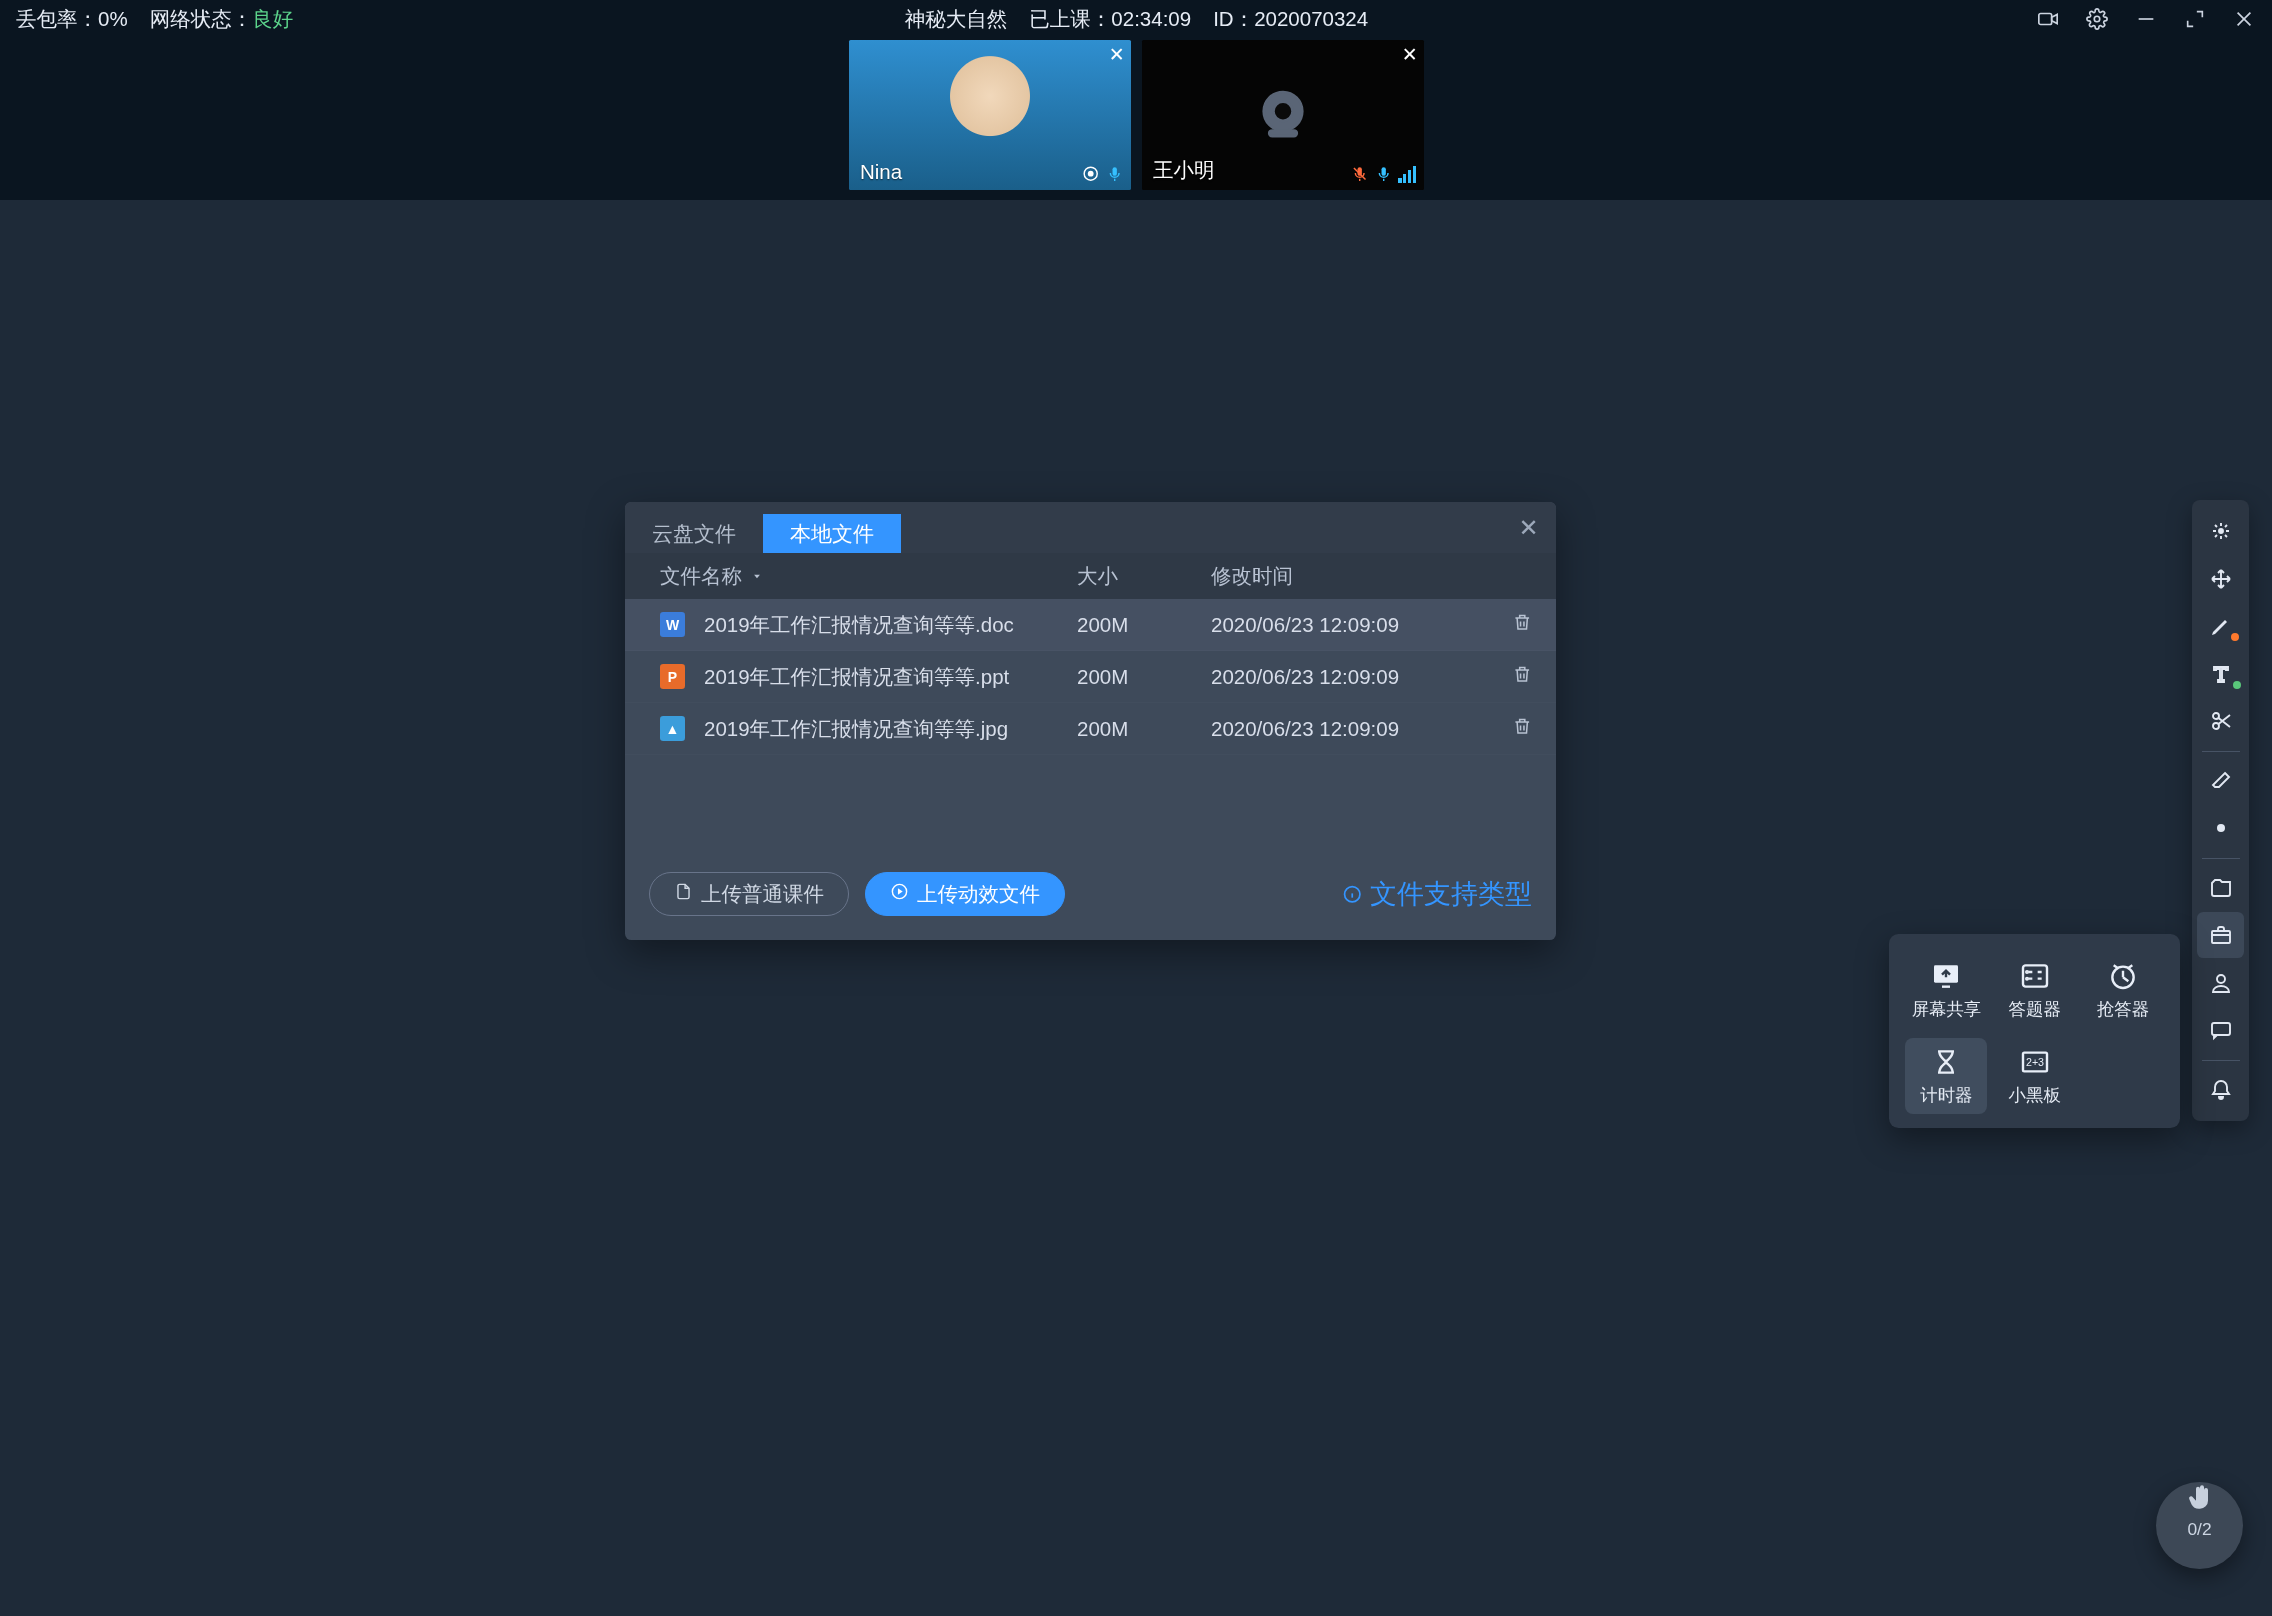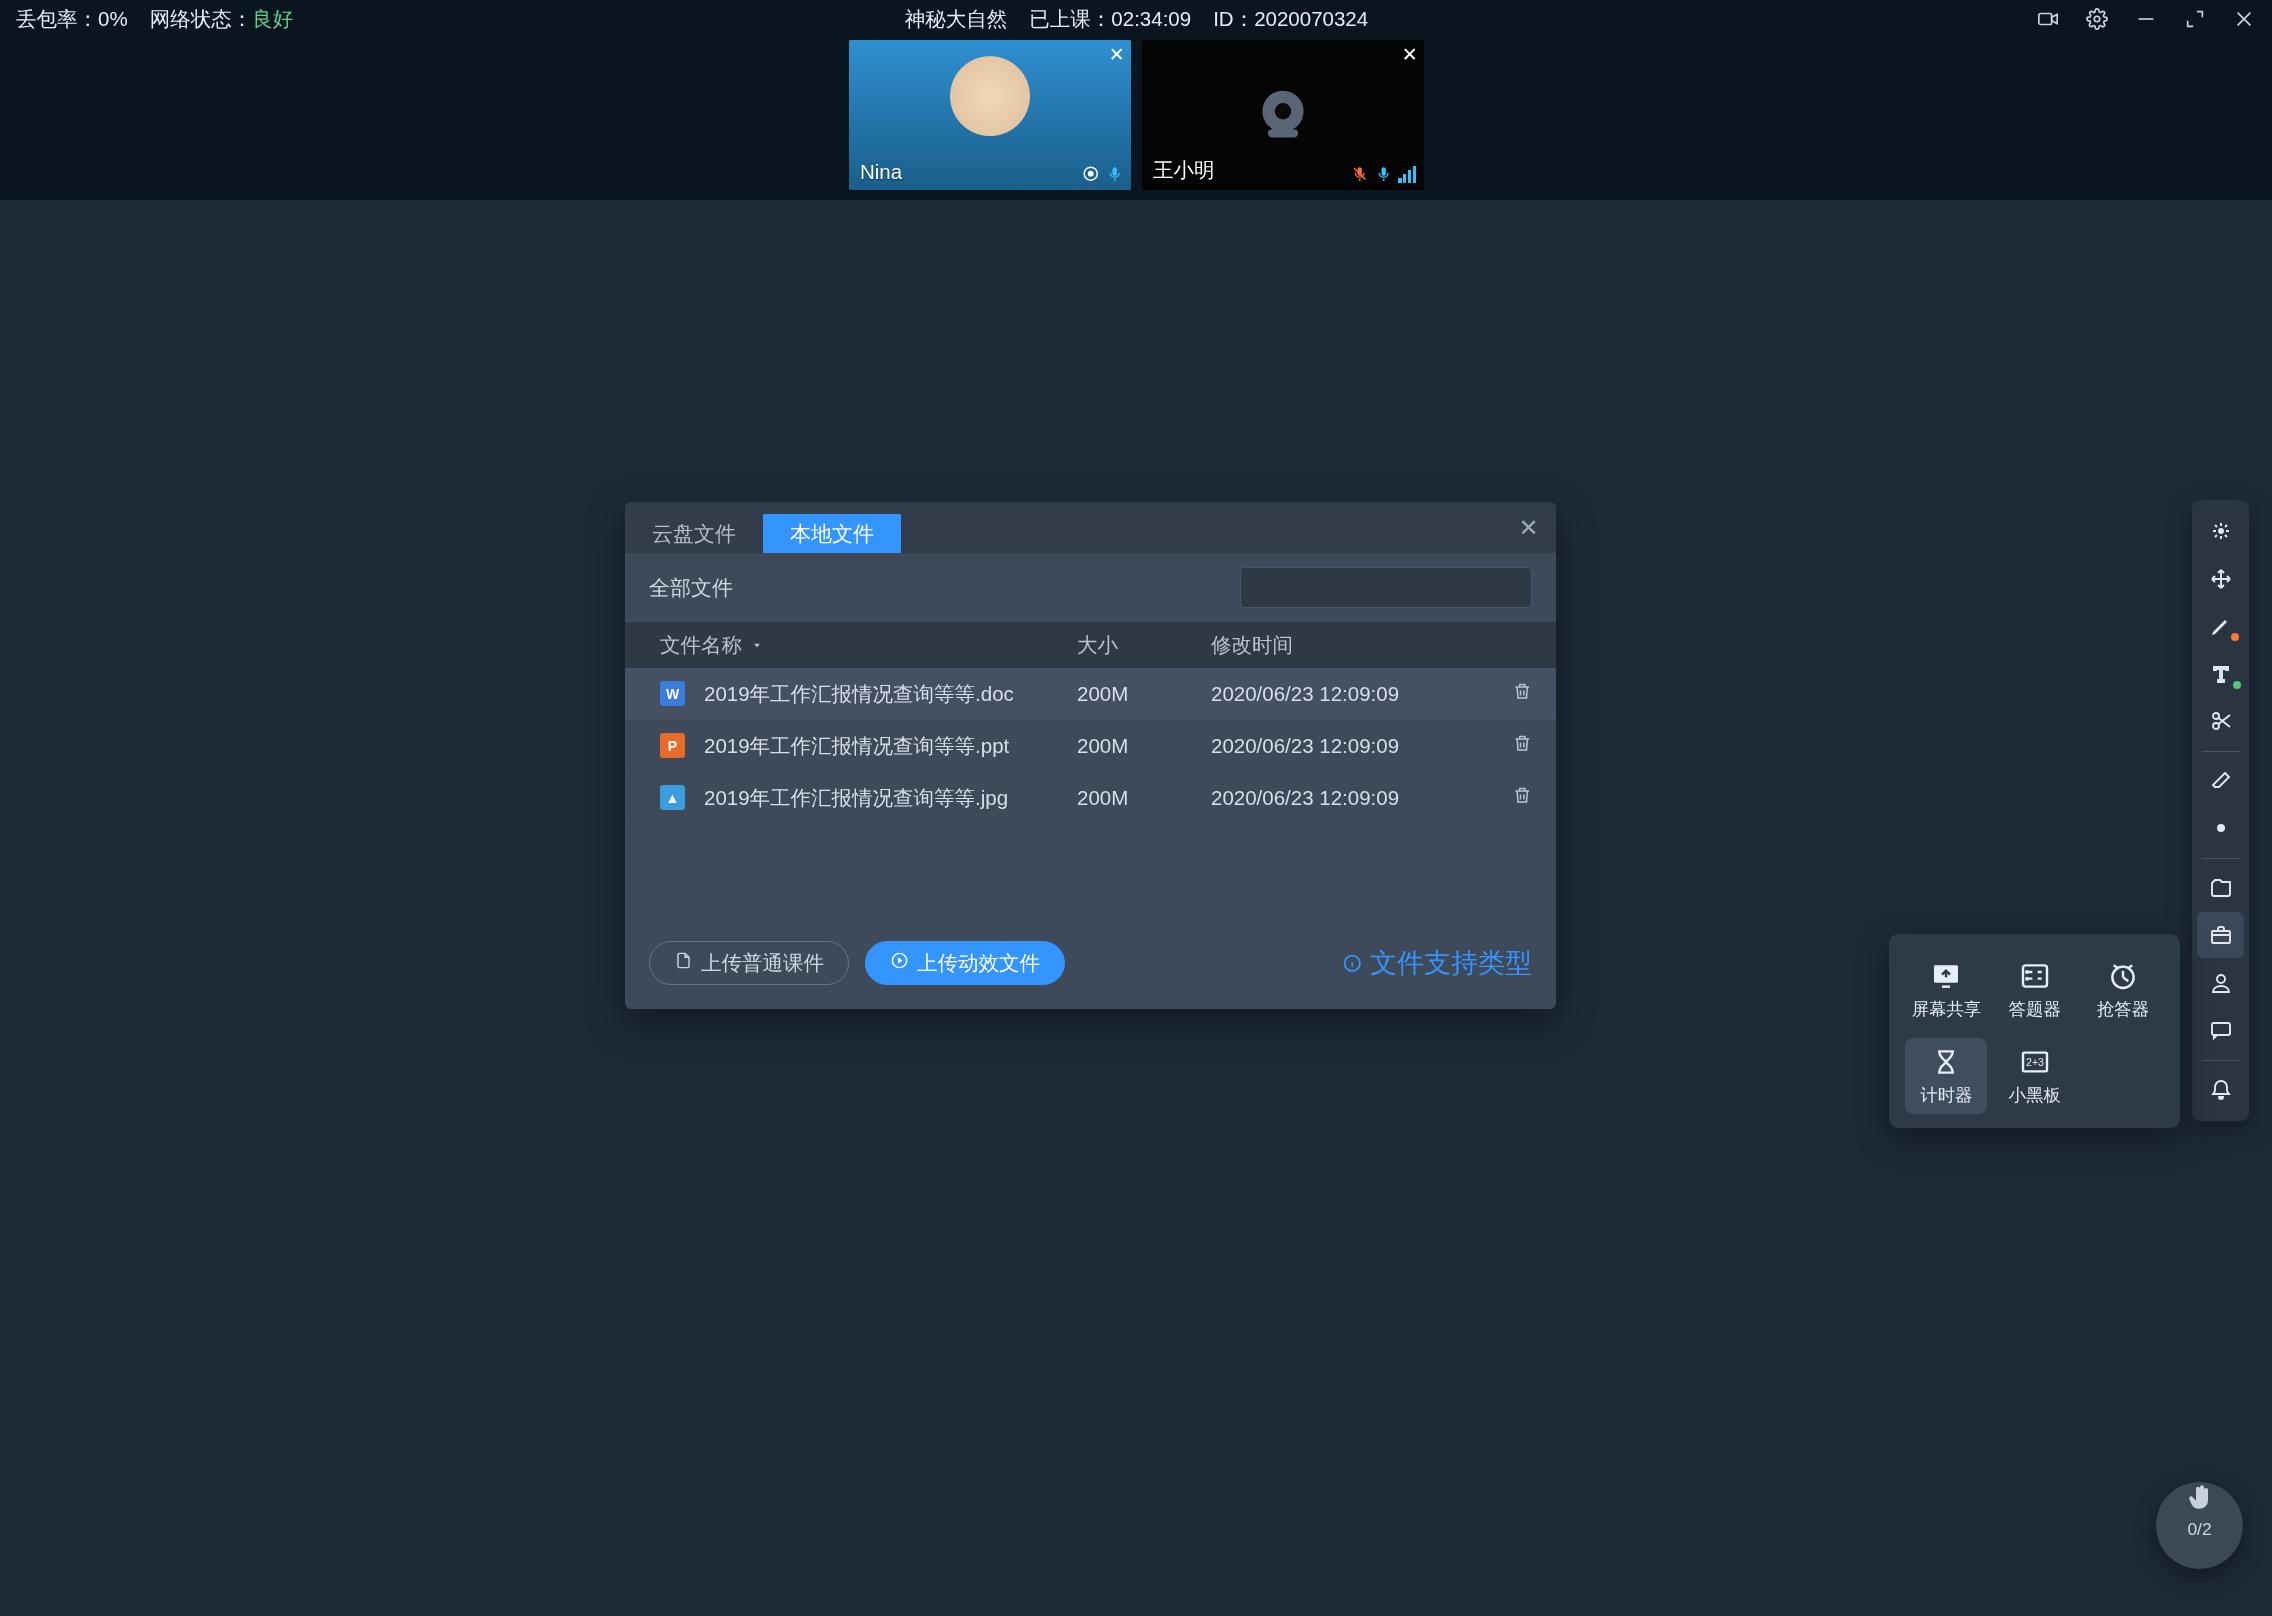--- a/index.html
+++ b/index.html
@@ -314,30 +314,20 @@
   </div>
 </div>
 
 <div class="file-dialog">
   <div class="dlg-tabs">
     <div class="dlg-tab">云盘文件</div>
     <div class="dlg-tab active">本地文件</div>
     <span class="dlg-close">✕</span>
   </div>
 
-  <div class="dlg-filter-row">
-    <span class="dlg-filter-label">全部文件</span>
-    <div class="dlg-search">
-      <svg viewBox="0 0 24 24">
-          <circle cx="11" cy="11" r="7"></circle>
-          <line x1="21" y1="21" x2="16.5" y2="16.5"></line>
-        </svg>
-      <input type="text" placeholder="" style="">
-    </div>
-  </div>
 
   <div class="dlg-table-head">
     <div class="col-name">
       <span>文件名称</span>
       <span class="sort-caret"><svg viewBox="0 0 24 24">
             <path d="M7 10l5 6 5-6z"></path>
           </svg></span>
     </div>
     <div class="col-size">大小</div>
     <div class="col-time">修改时间</div>

